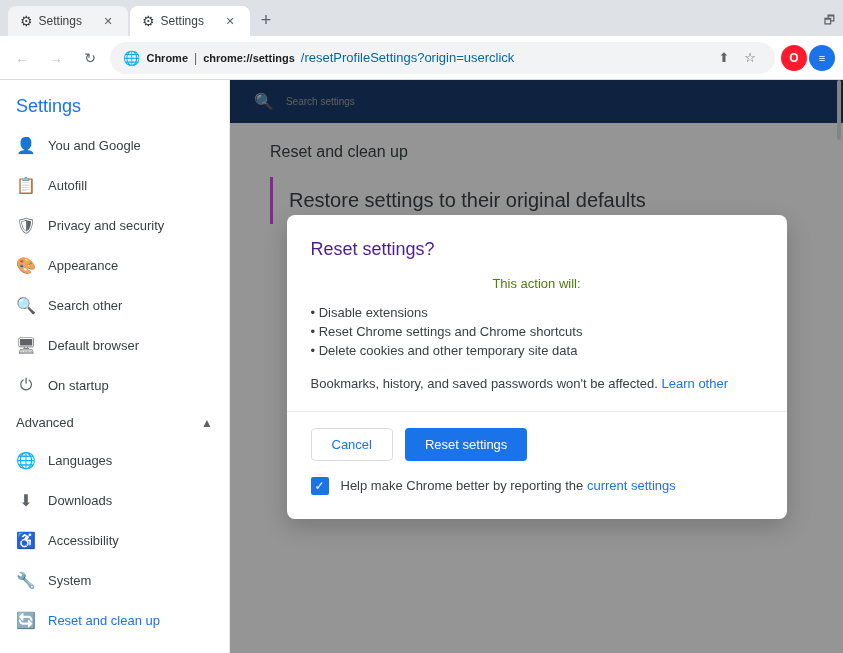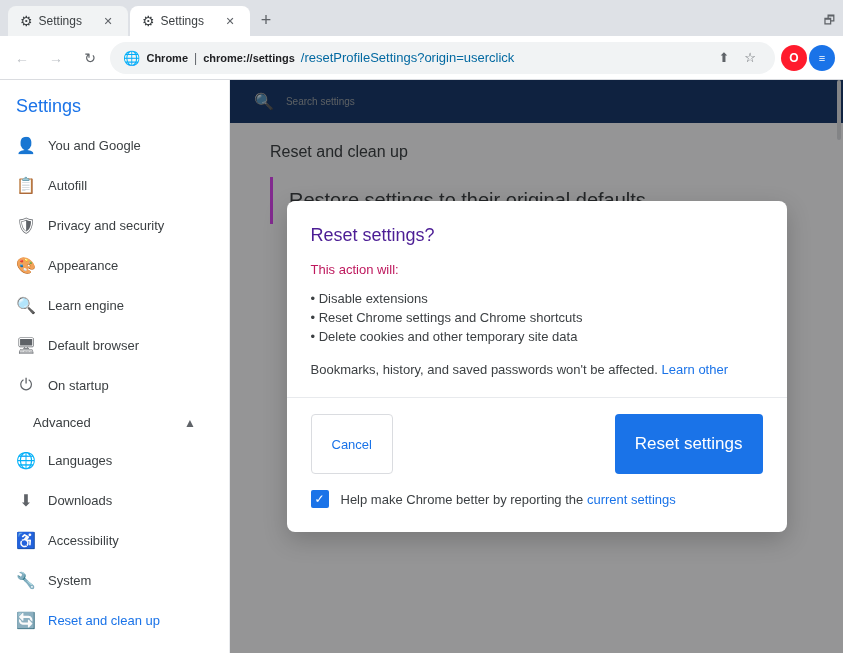--- a/index.html
+++ b/index.html
@@ -151,21 +151,21 @@
       font-size: 13px;
       min-height: 40px;
     }
     .sidebar-item.active { color: #1a73e8; }
     .sidebar-item.active .sidebar-icon { color: #1a73e8; }
     .sidebar-icon { font-size: 16px; color: #5f6368; width: 20px; text-align: center; }
     .sidebar-label { flex: 1; }
     .sidebar-section {
       display: flex;
       align-items: center;
-      padding: 10px 33px;
+      padding: 10px 16px;
       gap: 4px;
       cursor: pointer;
       color: #3c4043;
       font-size: 13px;
       font-weight: 500;
     }
     .expand-icon { margin-left: auto; font-size: 12px; color: #5f6368; }
 
     
     .page-area {
@@ -214,22 +214,23 @@
       position: relative;
     }
     .dialog-title {
       font-size: 18px;
       font-weight: 500;
       color: #4c1d95;
       margin-bottom: 16px;
     }
     .dialog-subtitle {
       font-size: 13px;
-      color: #be185d;
+      color: #4d7c0f;
       margin-bottom: 12px;
+      text-align: center;
     }
     .dialog-list {
       margin-bottom: 16px;
     }
     .dialog-list-item {
       font-size: 13px;
       color: #3c4043;
       padding: 2px 0;
     }
     .dialog-note {
@@ -242,41 +243,41 @@
       text-decoration: none;
       cursor: pointer;
     }
     .dialog-divider {
       border: none;
       border-top: 1px solid #e8eaed;
       margin: 0 -24px 16px -24px;
     }
     .dialog-actions {
       display: flex;
-      justify-content: space-between;
+      justify-content: flex-start;
       gap: 12px;
       margin-bottom: 16px;
     }
     .btn-cancel {
       padding: 8px 20px;
       border: 1px solid #dadce0;
       border-radius: 4px;
       background: #ffffff;
       color: #1a73e8;
       font-size: 13px;
       cursor: pointer;
       font-weight: 500;
     }
     .btn-reset {
-      padding: 20px 20px;
+      padding: 8px 20px;
       border: none;
       border-radius: 4px;
       background: #1a73e8;
       color: #ffffff;
-      font-size: 17px;
+      font-size: 13px;
       cursor: pointer;
       font-weight: 500;
     }
     .dialog-checkbox-row {
       display: flex;
       align-items: center;
       gap: 12px;
       font-size: 13px;
       color: #3c4043;
     }
@@ -371,21 +372,21 @@
       <div class="sidebar-item">
         <span class="sidebar-icon">🛡</span>
         <span class="sidebar-label">Privacy and security</span>
       </div>
       <div class="sidebar-item">
         <span class="sidebar-icon">🎨</span>
         <span class="sidebar-label">Appearance</span>
       </div>
       <div class="sidebar-item">
         <span class="sidebar-icon">🔍</span>
-        <span class="sidebar-label">Learn engine</span>
+        <span class="sidebar-label">Search other</span>
       </div>
       <div class="sidebar-item">
         <span class="sidebar-icon">🖥</span>
         <span class="sidebar-label">Default browser</span>
       </div>
       <div class="sidebar-item">
         <span class="sidebar-icon">⏻</span>
         <span class="sidebar-label">On startup</span>
       </div>
 

